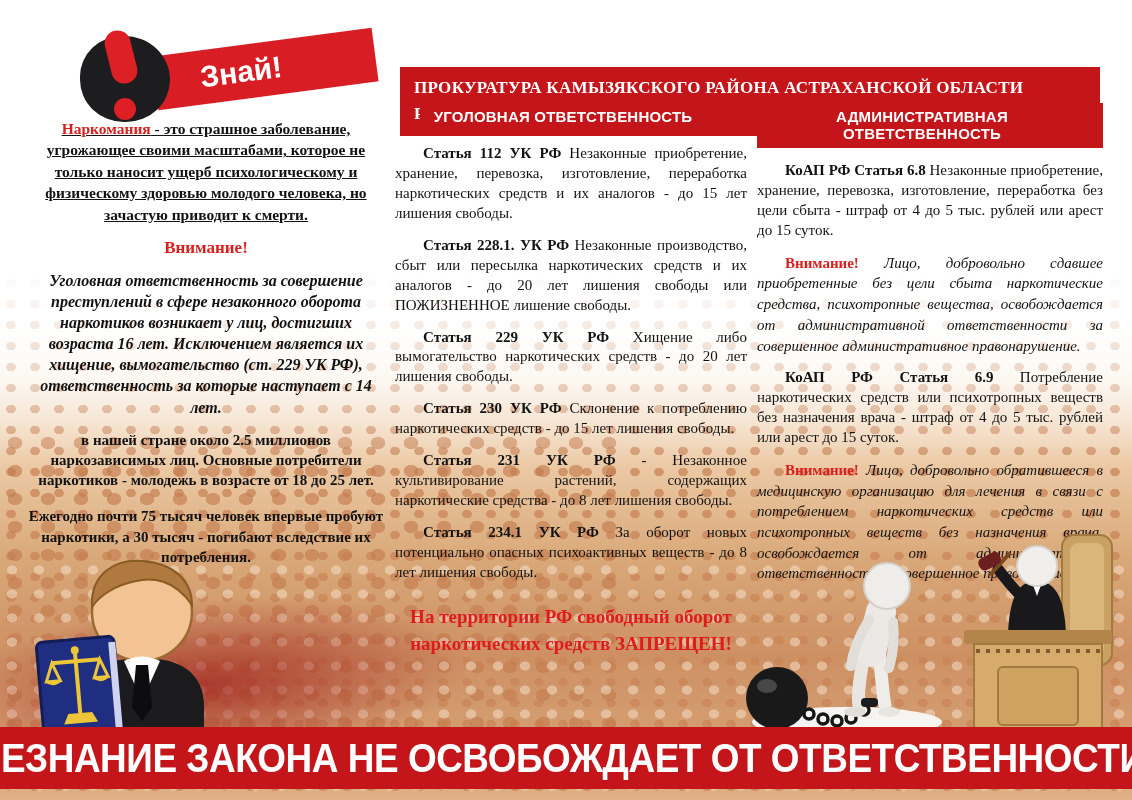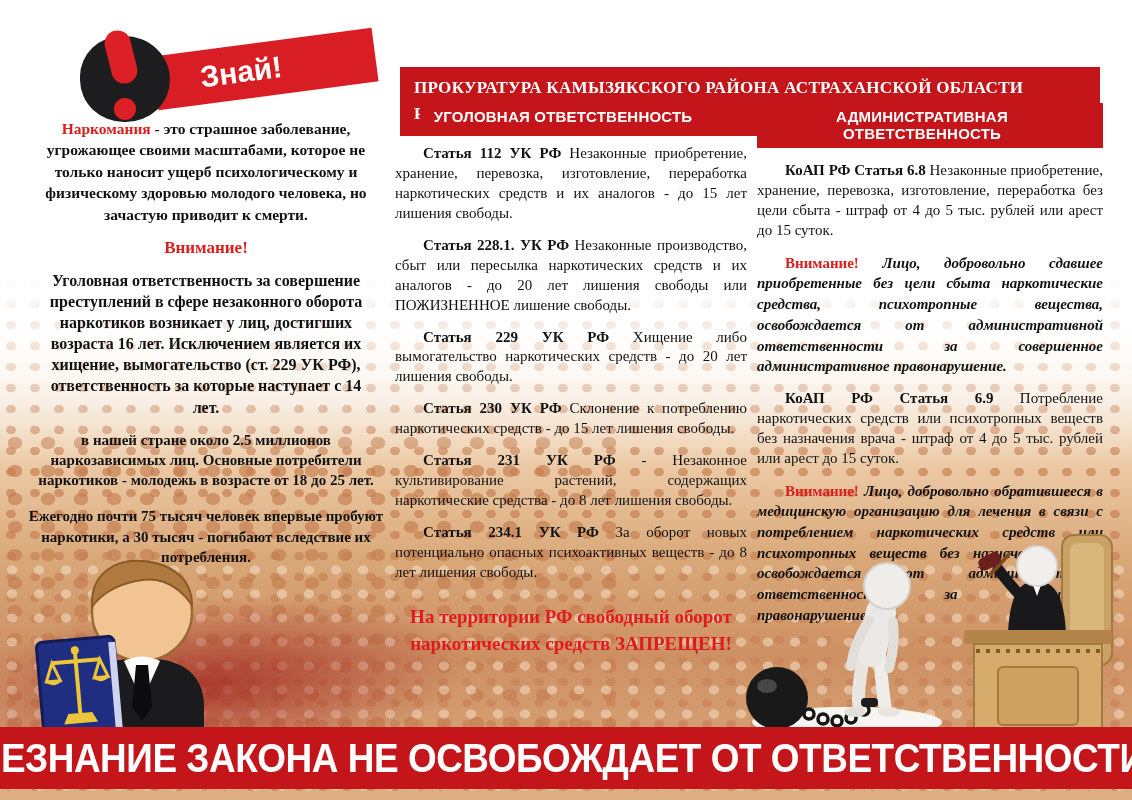--- a/index.html
+++ b/index.html
@@ -41,31 +41,31 @@
     letter-spacing:.3px;margin-top:40px;}
   
   .col{position:absolute;z-index:3;color:#121212;}
   .col-left{left:26px;top:112px;width:360px;text-align:center;}
   .col-mid{left:395px;top:103px;width:352px;}
   .col-right{left:757px;top:103px;width:346px;}
   .section-chip{background:#c4151b;color:#fff;font-family:"Liberation Sans",sans-serif;
     font-weight:bold;font-size:15px;letter-spacing:.2px;padding:5px 30px 6px 14px;display:inline-block;}
   .chip-row{text-align:center;margin-bottom:13px;}
   .red{color:#d9201f;}
-  .intro{font-weight:bold;font-size:15.5px;line-height:1.38;margin:6px 0 0 0;}
+  .intro{font-weight:bold;font-size:15.5px;line-height:1.38;margin:6px 0 0 0;text-decoration:underline;}
   .attn-title{color:#d9201f;font-weight:bold;font-size:17px;margin:13px 0 2px 0;}
-  .attn-text{font-weight:bold;font-size:16px;line-height:1.32;margin:12px;}
+  .attn-text{font-weight:bold;font-style:italic;font-size:16px;line-height:1.32;margin:12px;}
   .stats-title{color:#d9201f;font-weight:bold;font-size:16.5px;line-height:1.25;margin:14px 0 0 0;}
   .stats-p{font-weight:bold;font-size:15px;line-height:1.35;margin:2px 0 0 0;}
   .stats-p2{margin-top:16px;}
   .article{font-size:15px;line-height:1.33;text-align:justify;text-indent:28px;margin:0 0 12px 0;}
   .article .lead{font-weight:bold;}
   .attn-just{font-size:15px;line-height:1.38;text-align:justify;text-indent:28px;margin:0 0 12px 0;}
   .attn-just .lead{color:#d9201f;font-weight:bold;font-style:normal;}
-  .attn-just .body{font-weight:bold;font-style:italic;}
+  .attn-just .body{font-weight:normal;font-style:italic;}
   .mid-warning{color:#e01b1e;font-weight:bold;font-size:19px;line-height:1.45;text-align:center;margin-top:20px;}
   
   .illus{position:absolute;z-index:3;}
   .illus-lawyer{left:22px;top:555px;}
   .illus-prisoner{left:735px;top:548px;}
   .illus-judge{left:950px;top:533px;}
   
   .footer-banner{position:absolute;left:0;top:727px;width:1132px;height:62px;z-index:6;
     background:#c4151b;display:flex;align-items:center;justify-content:center;}
   .footer-banner span{font-family:"Liberation Sans",sans-serif;font-weight:bold;color:#fff;

